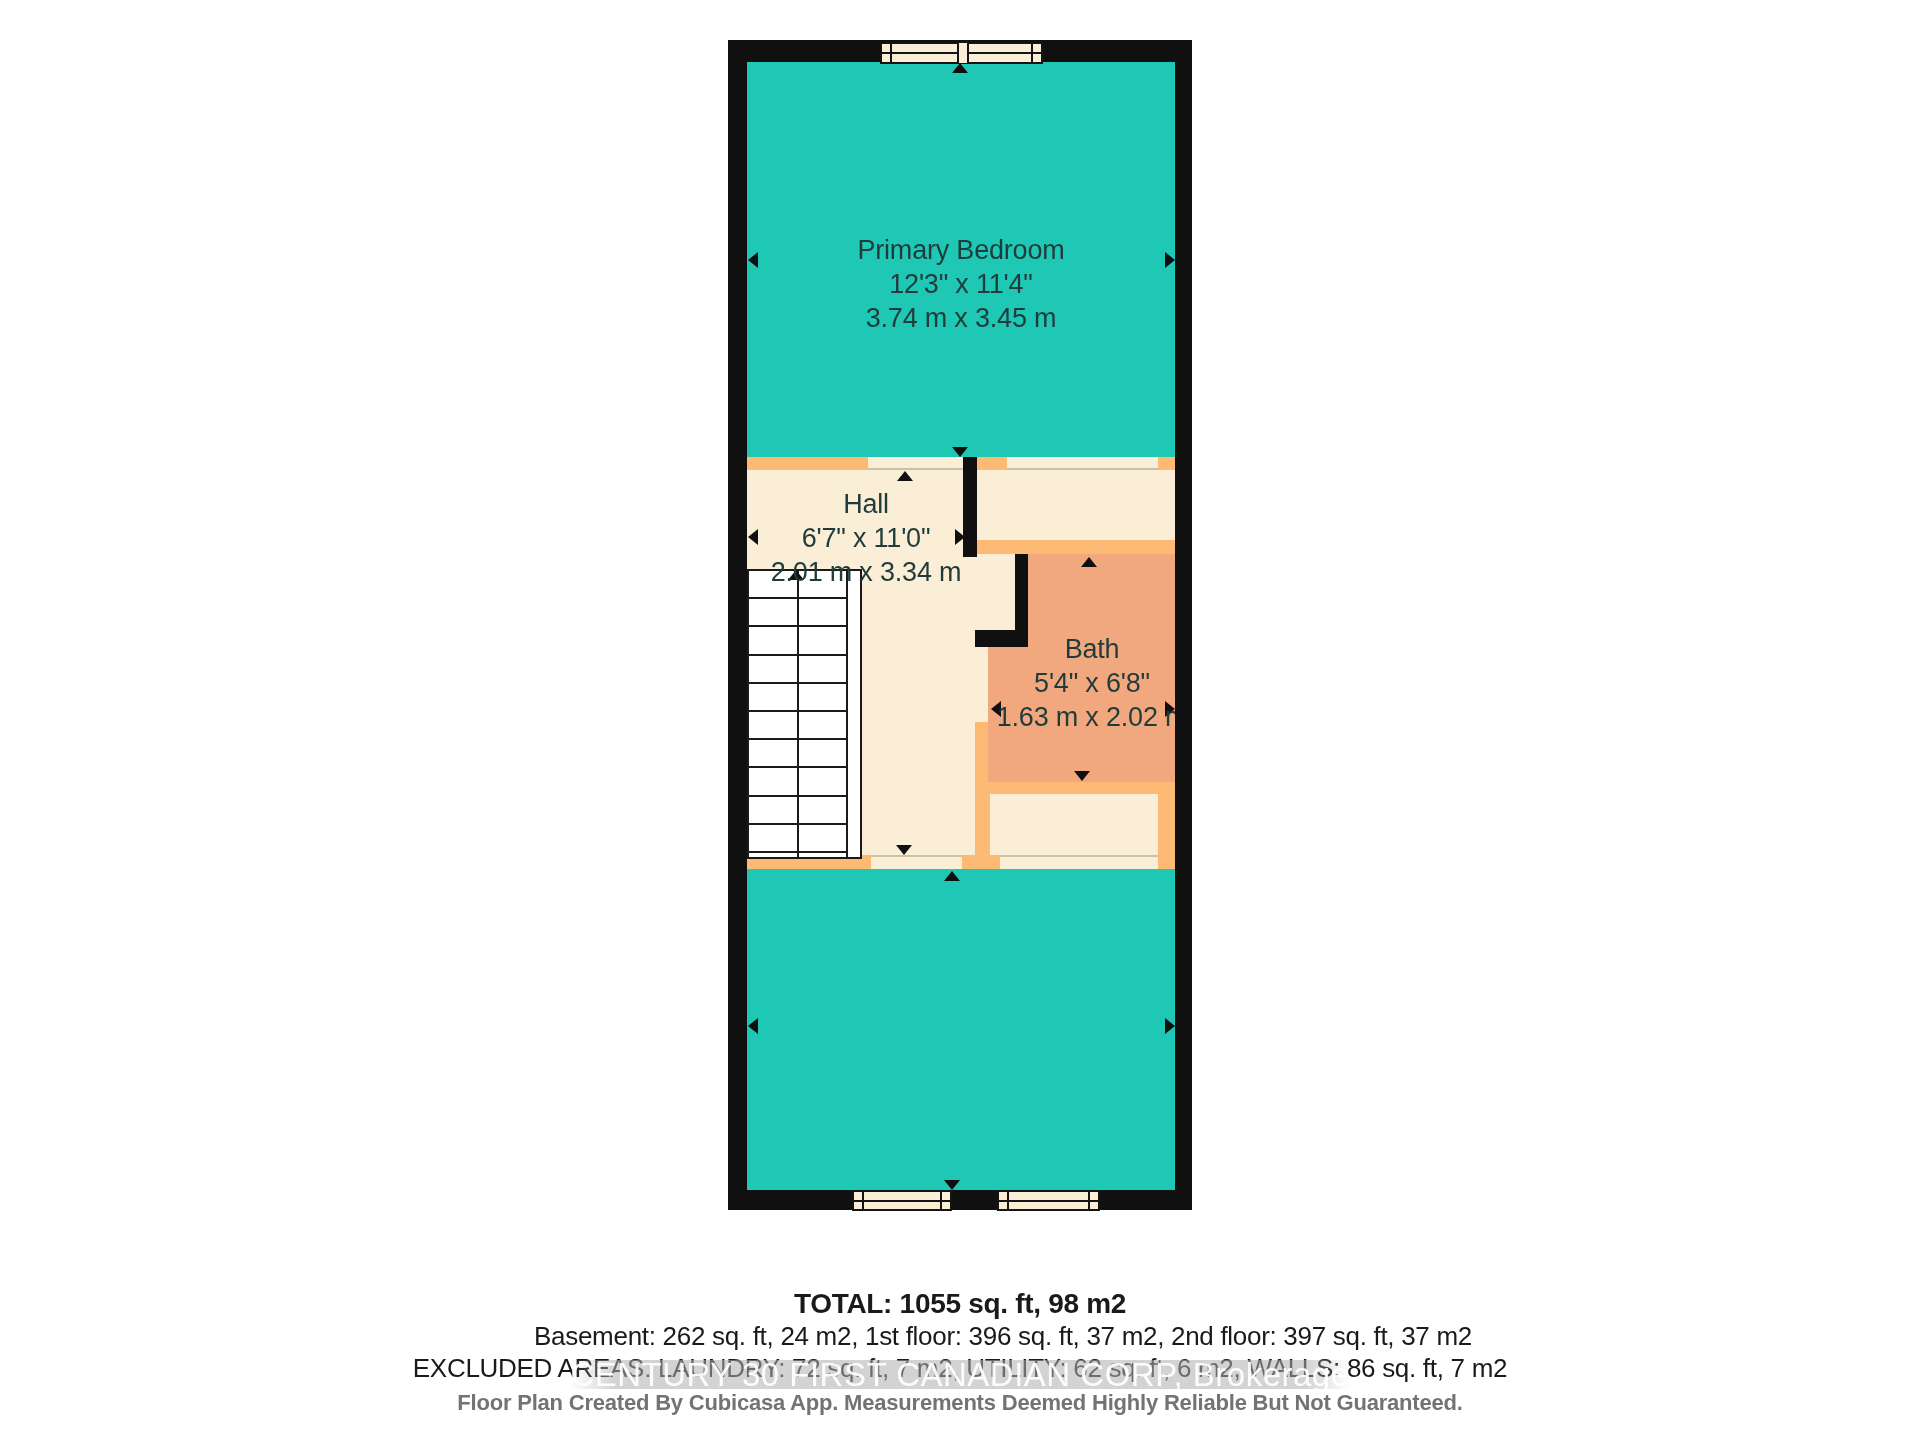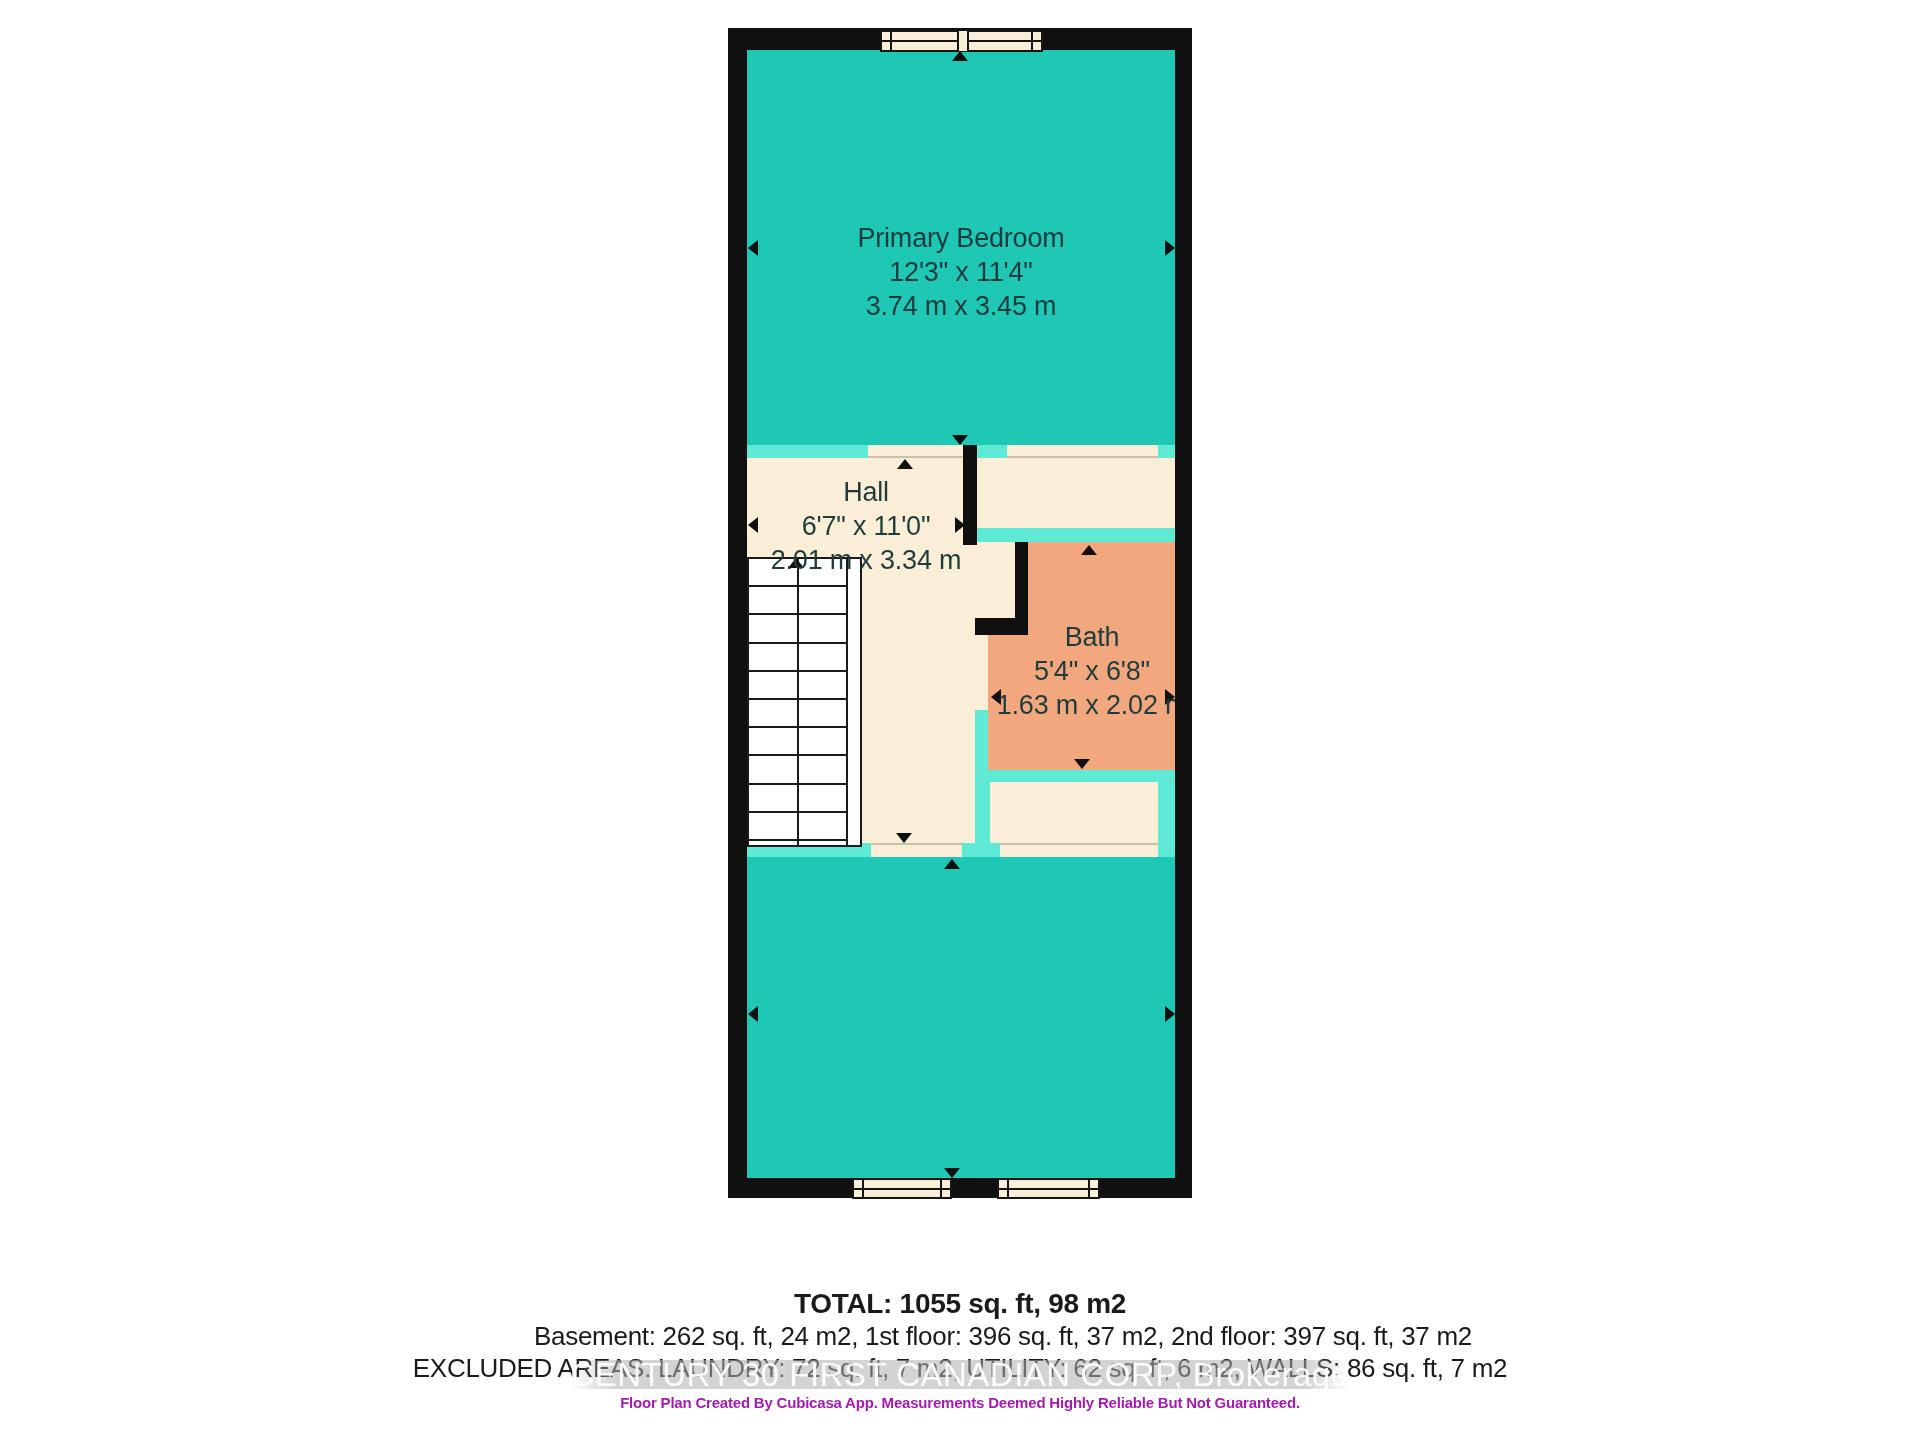--- a/index.html
+++ b/index.html
@@ -1,20 +1,20 @@
 <!DOCTYPE html>
 <html><head>
 <meta charset="utf-8">
 <style>
   html,body{margin:0;padding:0;background:#ffffff;}
   body{width:1920px;height:1440px;position:relative;overflow:hidden;
        font-family:"Liberation Sans", sans-serif;}
   .abs{position:absolute;box-sizing:border-box;}
   
-  #plan{left:728px;top:28px;width:464px;height:1170px;background:#5eead4;}
+  #plan{left:728px;top:40px;width:464px;height:1170px;background:#fdba74;}
   .floor{position:absolute;box-sizing:border-box;}
   .teal{background:#1fc7b5;}
   .cream{background:#faefd6;}
   .salmon{background:#f2a87e;}
   .gap-b{border-bottom:2px solid #c9c1a9;}
   .gap-t{border-top:2px solid #c9c1a9;}
   .wall{position:absolute;background:#101010;z-index:4;}
   .frame{position:absolute;background:#101010;z-index:6;}
   
   .stairs{position:absolute;left:19px;top:529px;width:111px;height:286px;
@@ -43,21 +43,21 @@
   .foot{position:absolute;left:0;width:1920px;text-align:center;color:#1a1a1a;
         letter-spacing:-0.3px;white-space:nowrap;}
   #foot-total{top:1288px;font-size:28px;font-weight:bold;line-height:32px;}
   #foot-floors{top:1320px;font-size:26px;line-height:32px;margin-left:43px;}
   #foot-excluded{top:1352px;font-size:26px;line-height:32px;}
   #watermark{position:absolute;left:570px;top:1360px;width:780px;height:29px;
         background:linear-gradient(to right,rgba(175,175,175,0) 0px,rgba(175,175,175,0.55) 45px,
                    rgba(175,175,175,0.55) 735px,rgba(175,175,175,0) 780px);
         color:rgba(255,255,255,0.93);font-size:33px;line-height:29px;text-align:center;
         letter-spacing:0.5px;white-space:nowrap;z-index:3;}
-  #disclaimer{top:1392px;font-size:15px;font-weight:bold;line-height:22px;color:#a21caf;letter-spacing:-0.2px;}
+  #disclaimer{top:1392px;font-size:22px;font-weight:bold;line-height:22px;color:#737373;letter-spacing:-0.2px;}
 </style>
 </head>
 <body>
 
 <div id="plan" class="abs">
 
   <div class="floor teal" style="left:19px;top:22px;width:428px;height:395px;"></div>
   <div class="floor cream" style="left:19px;top:430px;width:228px;height:385px;"></div>
   <div class="floor cream" style="left:249px;top:430px;width:198px;height:70px;"></div>
   <div class="floor salmon" style="left:300px;top:514px;width:147px;height:93px;"></div>

